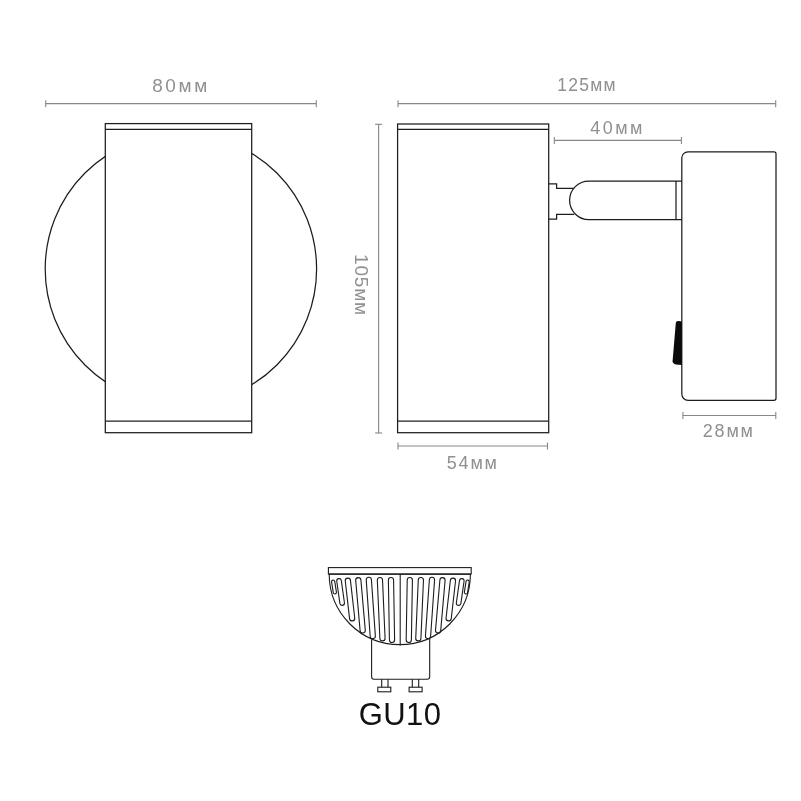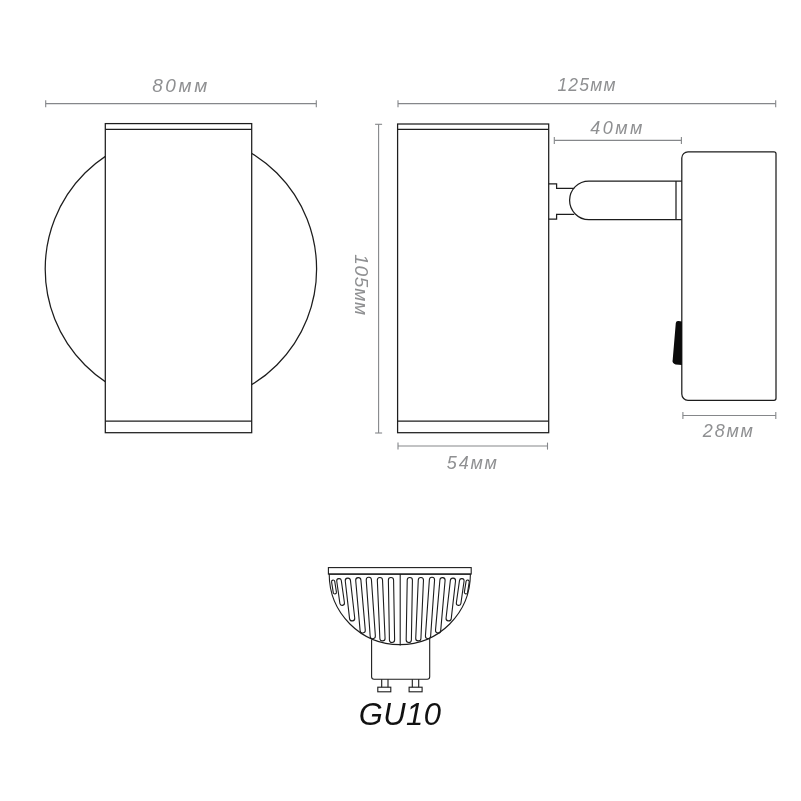--- a/index.html
+++ b/index.html
@@ -1,16 +1,16 @@
 <!DOCTYPE html>
 <html><head>
 <meta charset="utf-8">
 <style>
 html,body{margin:0;padding:0;background:#ffffff;}
-.page{position:relative;width:801px;height:801px;background:#fff;overflow:hidden;font-style:italic;}
+.page{position:relative;width:801px;height:801px;background:#fff;overflow:hidden;}
 svg{position:absolute;left:0;top:0;}
 text{font-family:"Liberation Sans",sans-serif;fill:#8f9092;}
 .dim{stroke:#85878a;stroke-width:1.1;fill:none;}
 .ln{stroke:#1d1d1d;stroke-width:1.25;fill:none;}
 .lnf{stroke:#1d1d1d;stroke-width:1.25;fill:#ffffff;}
 .bulb{stroke:#1d1d1d;stroke-width:1.1;fill:none;}
 </style>
 </head>
 <body>
 <div class="page">

